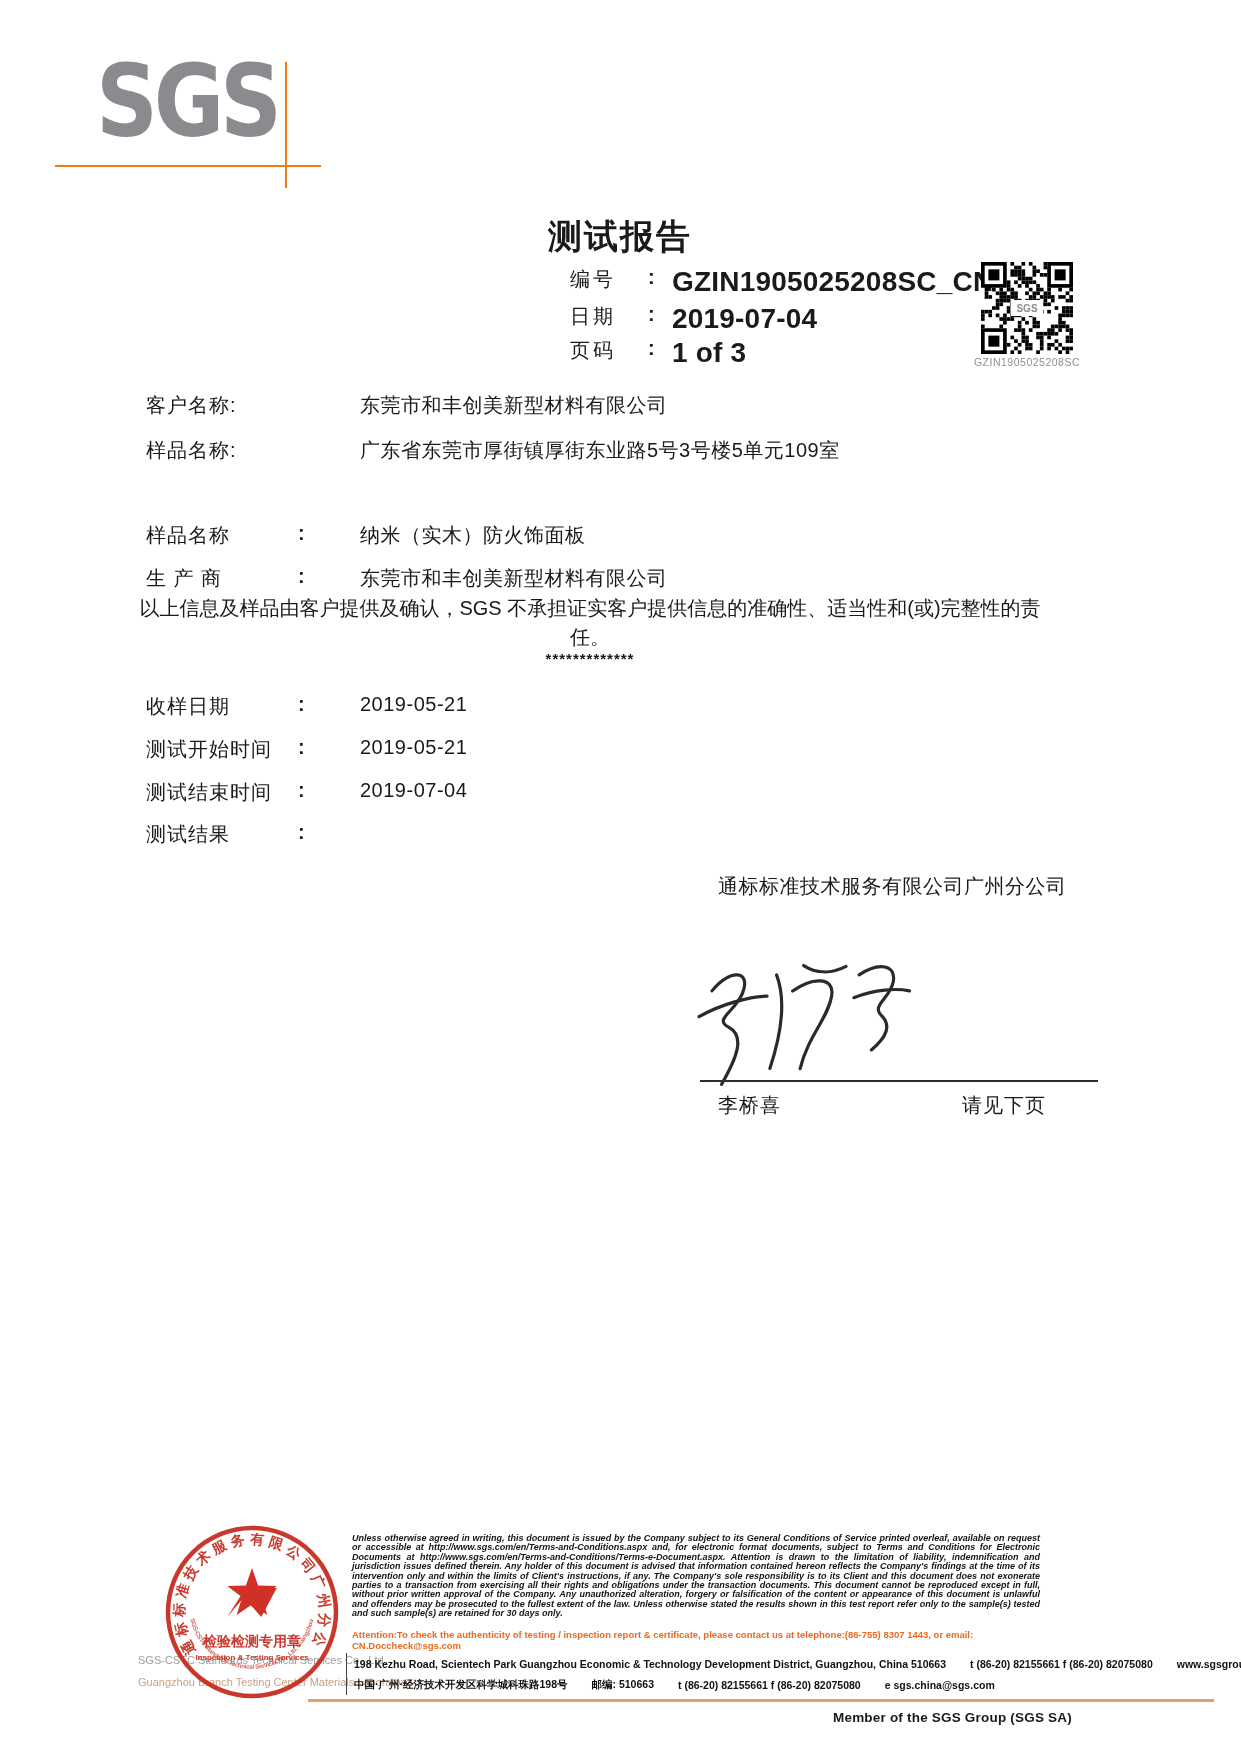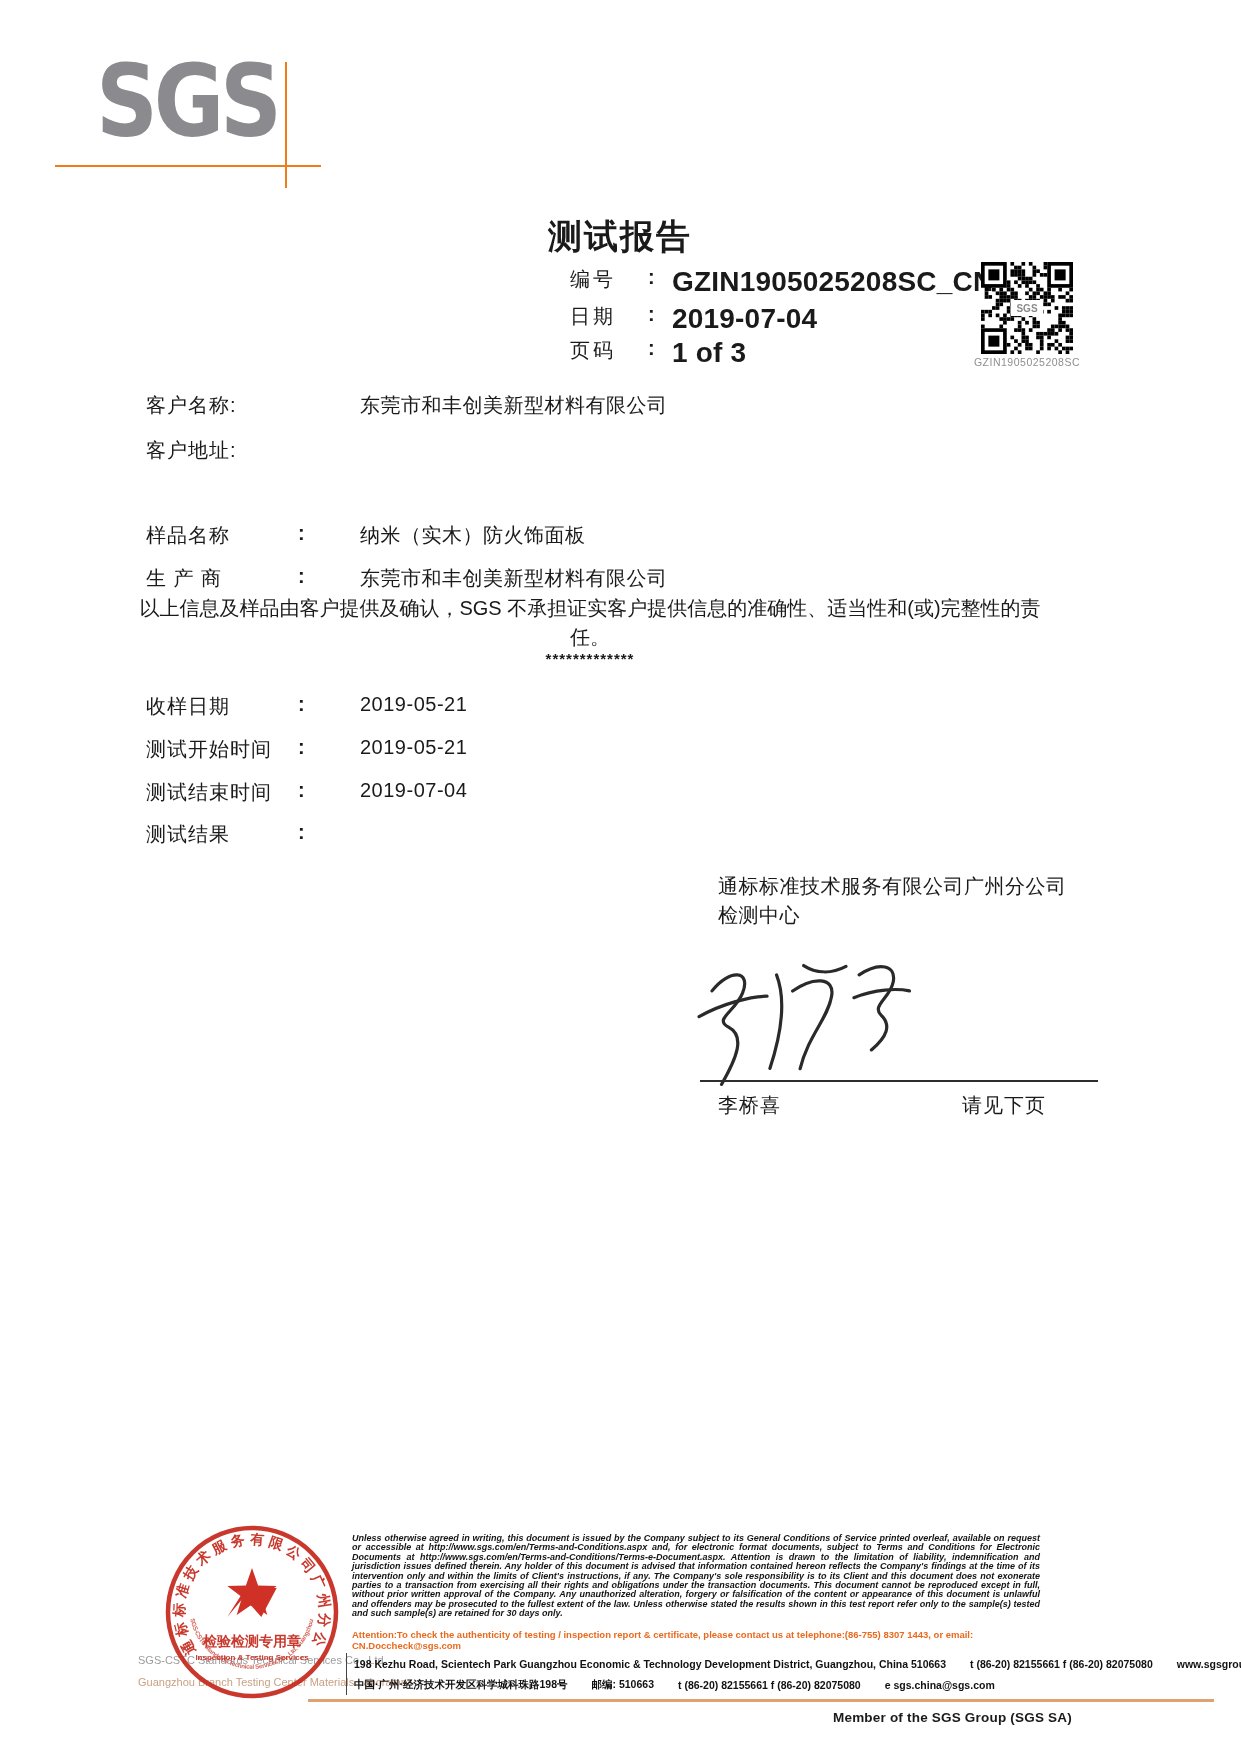--- a/index.html
+++ b/index.html
@@ -311,21 +311,22 @@
       <rect x="30" y="38" width="32" height="16" fill="#fff"></rect>
       <text x="46" y="50" text-anchor="middle" font-size="10" font-weight="bold" fill="#8a8a8a">SGS</text>
     </svg></div>
 <div class="abs qr-caption">GZIN1905025208SC</div>
 
 <div class="abs frow" style="top:392px">
   <span class="flabel">客户名称:</span>
   <span class="fvalue">东莞市和丰创美新型材料有限公司</span>
 </div>
 <div class="abs frow" style="top:437px">
-  <span class="flabel">客户地址:</span>
+  <span class="flabel">样品名称:</span>
+  <span class="fvalue">广东省东莞市厚街镇厚街东业路5号3号楼5单元109室</span>
 </div>
 
 <div class="abs frow" style="top:522px">
   <span class="flabel">样品名称</span>
   <span class="fcolon">:</span>
   <span class="fvalue">纳米（实木）防火饰面板</span>
 </div>
 <div class="abs frow" style="top:565px">
   <span class="flabel">生 产 商</span>
   <span class="fcolon">:</span>
@@ -350,21 +351,20 @@
   <span class="fcolon">:</span>
   <span class="fvalue">2019-07-04</span>
 </div>
 <div class="abs frow" style="top:821px">
   <span class="flabel">测试结果</span>
   <span class="fcolon">:</span>
 </div>
 
 <div class="abs sig-company">
   <div>通标标准技术服务有限公司广州分公司</div>
-  <div>检测中心</div>
 </div>
 
 <svg class="abs sig-svg" width="250" height="145" viewBox="0 0 250 145">
   <g fill="none" stroke="#2a2a2a" stroke-width="3.2" stroke-linecap="round" stroke-linejoin="round" transform="rotate(-7 125 70)">
     <path d="M38,32 C58,12 80,16 68,38 C58,56 36,60 50,70 C66,81 54,102 36,126"></path>
     <path d="M22,56 C46,46 76,42 92,44"></path>
     <path d="M104,24 C110,48 103,80 86,116"></path>
     <path d="M118,42 C140,30 162,33 156,52 C150,73 128,88 116,120"></path>
     <path d="M132,18 C143,27 158,30 174,24"></path>
     <path d="M186,34 C208,23 224,29 219,45 C214,61 194,66 203,77 C212,88 206,99 189,110"></path>

